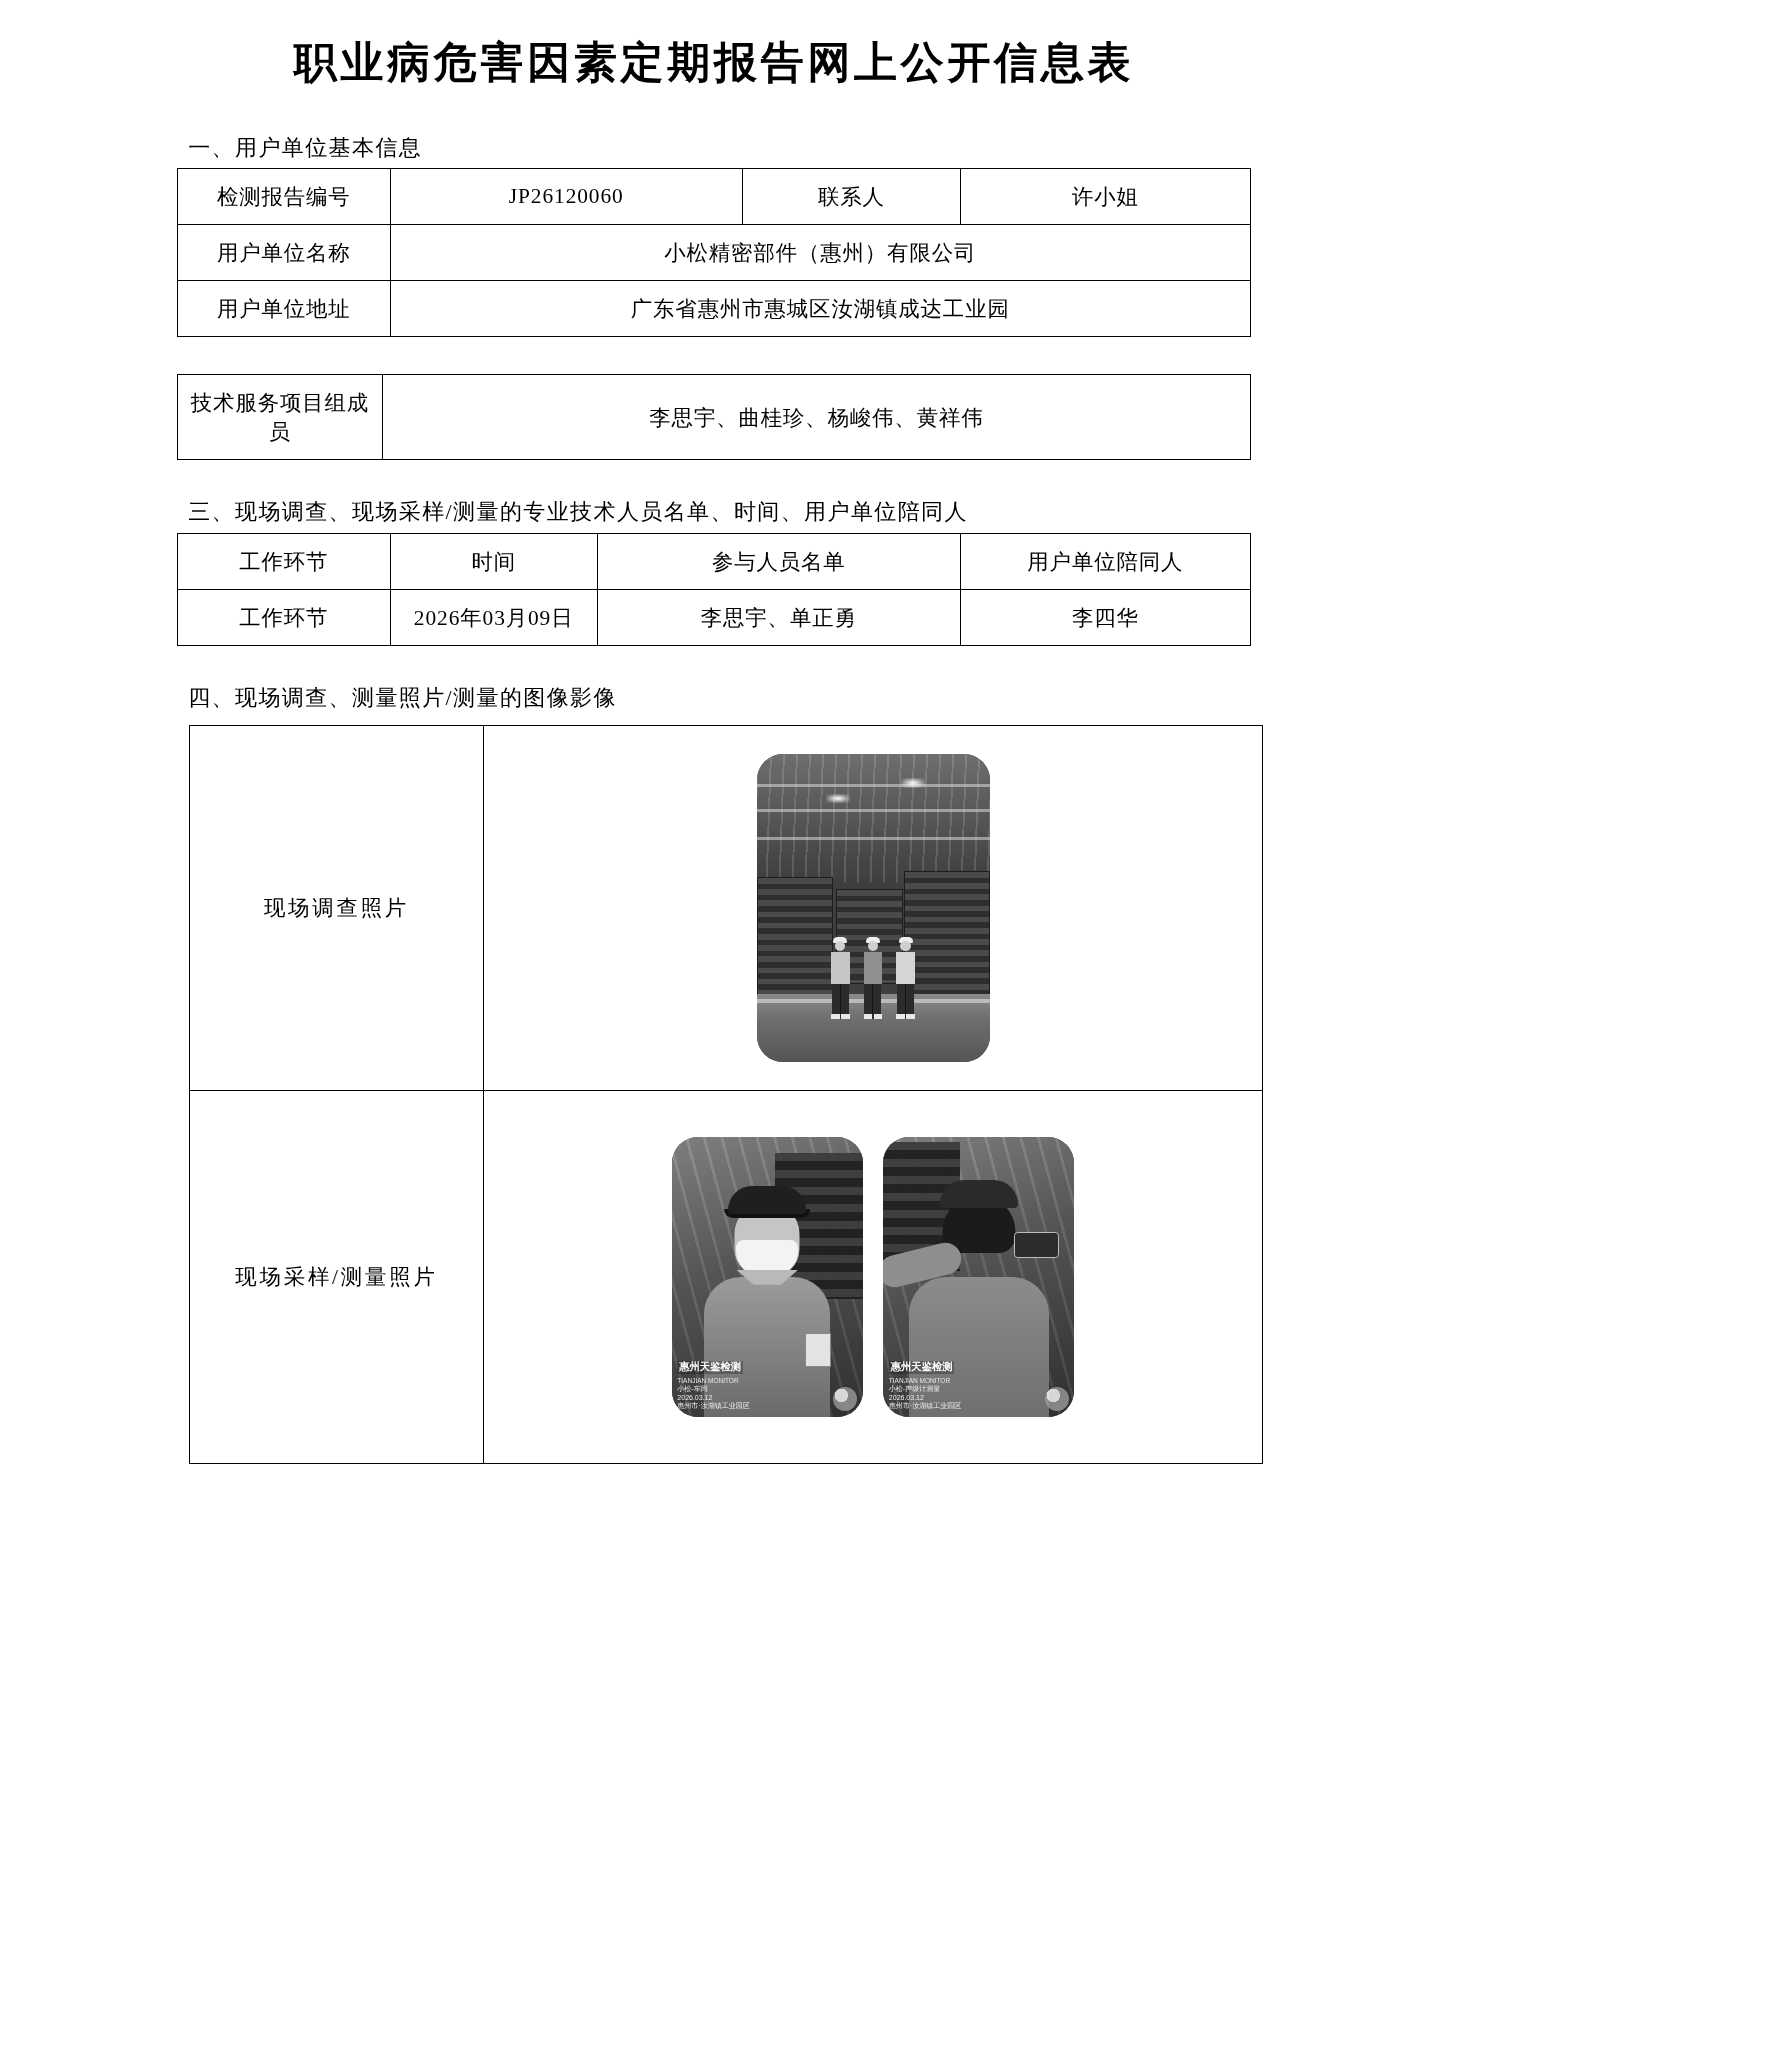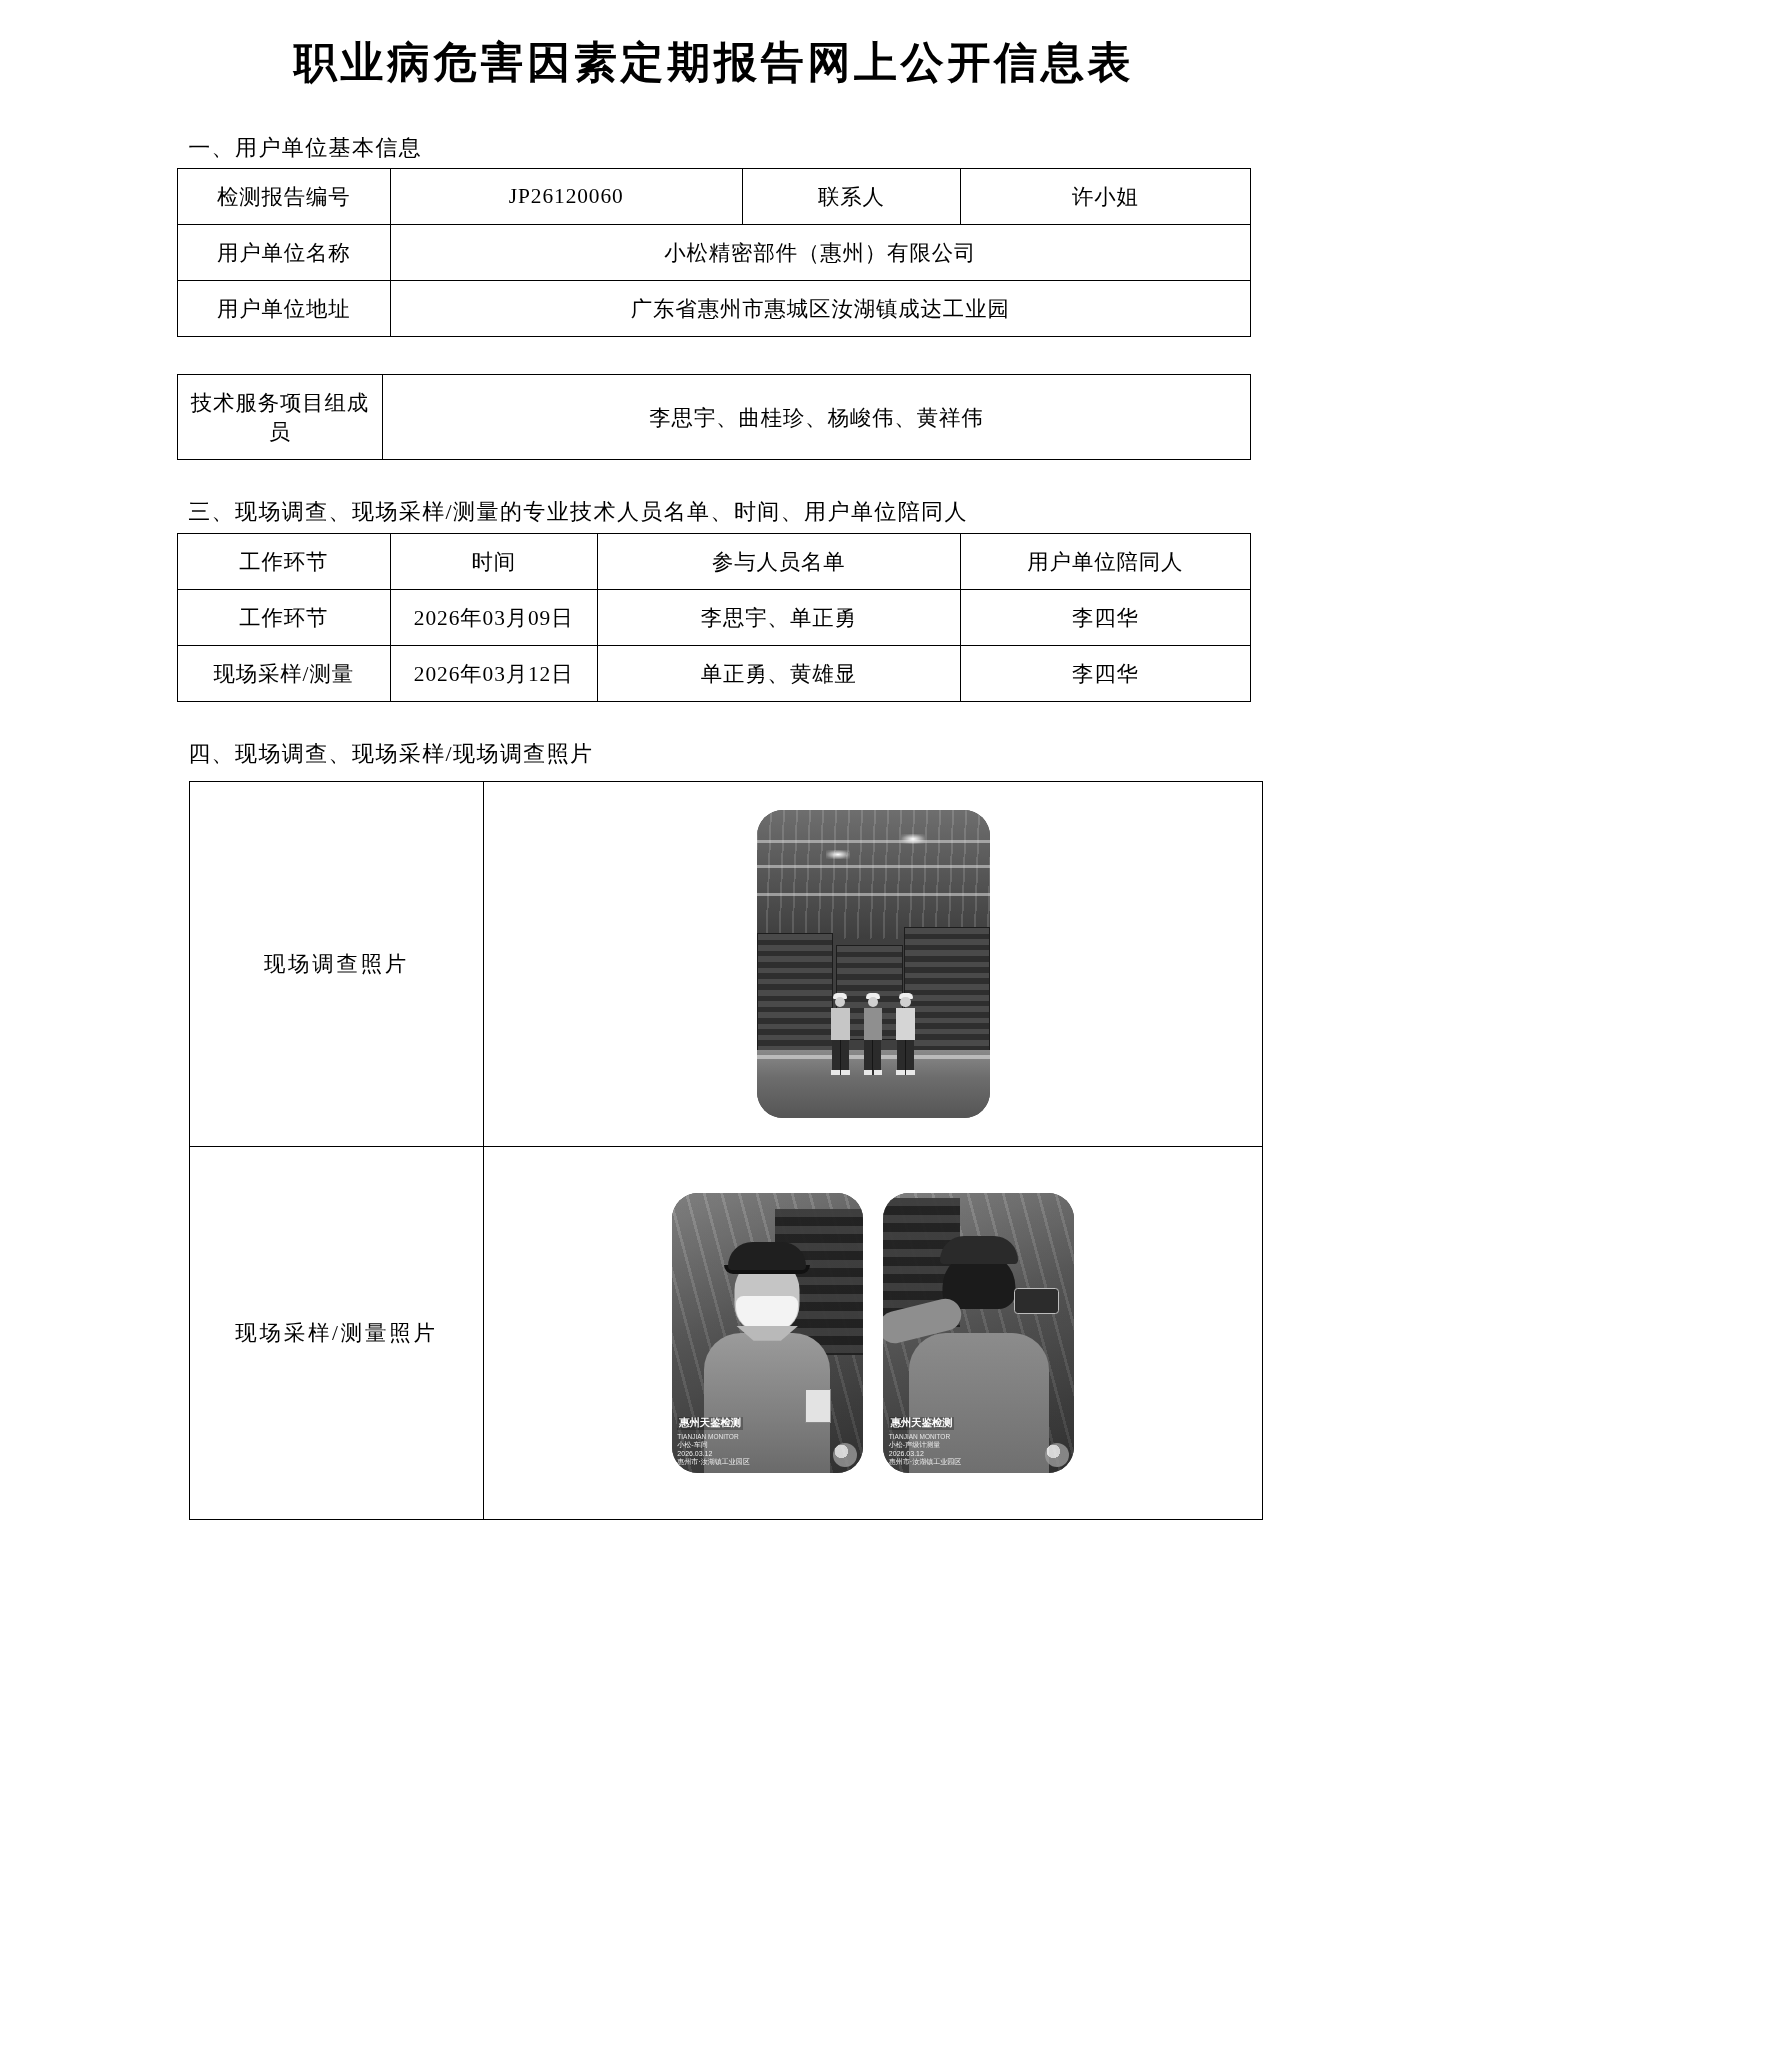--- a/index.html
+++ b/index.html
@@ -297,30 +297,24 @@
         <td>时间</td>
         <td>参与人员名单</td>
         <td>用户单位陪同人</td>
       </tr>
       <tr>
         <td>工作环节</td>
         <td class="num">2026年03月09日</td>
         <td>李思宇、单正勇</td>
         <td>李四华</td>
       </tr>
-      <tr>
-        <td>现场采样/测量</td>
-        <td class="num">2026年03月12日</td>
-        <td>单正勇、黄雄显</td>
-        <td>李四华</td>
-      </tr>
     </tbody>
   </table>
 
-  <div class="section-heading">四、现场调查、现场采样/现场调查照片</div>
+  <div class="section-heading">四、现场调查、测量照片/测量的图像影像</div>
   <table class="photos">
     <colgroup>
       <col style="width:294px">
       <col>
     </colgroup>
     <tbody>
       <tr class="photo-row-1">
         <td class="photo-label">现场调查照片</td>
         <td class="photo-body">
           <div class="photo-wrap">

